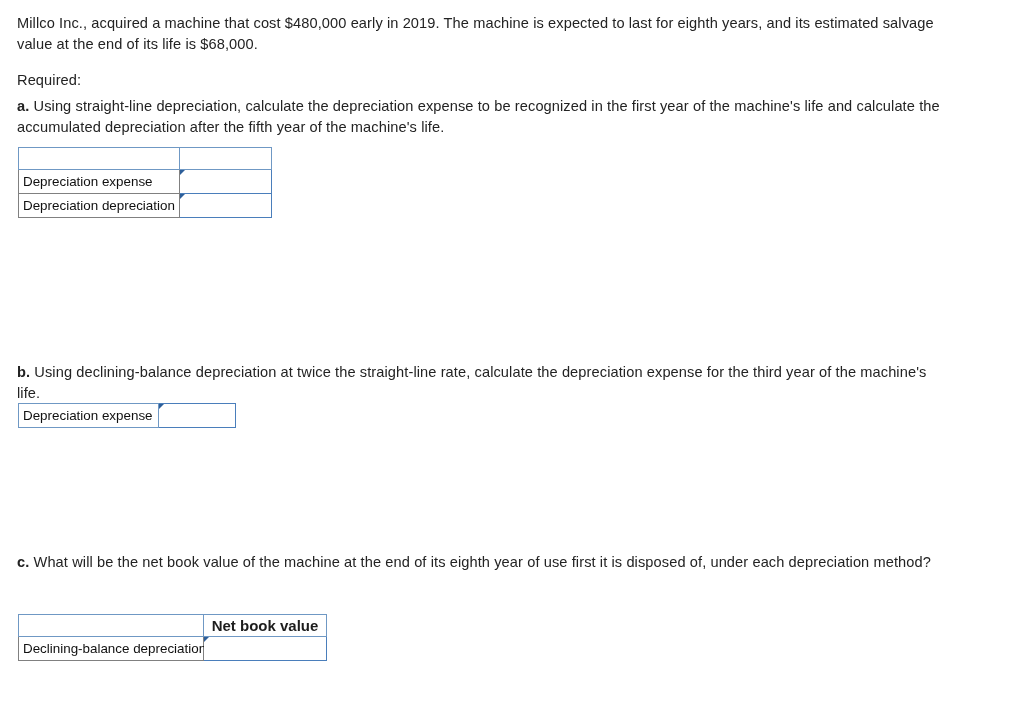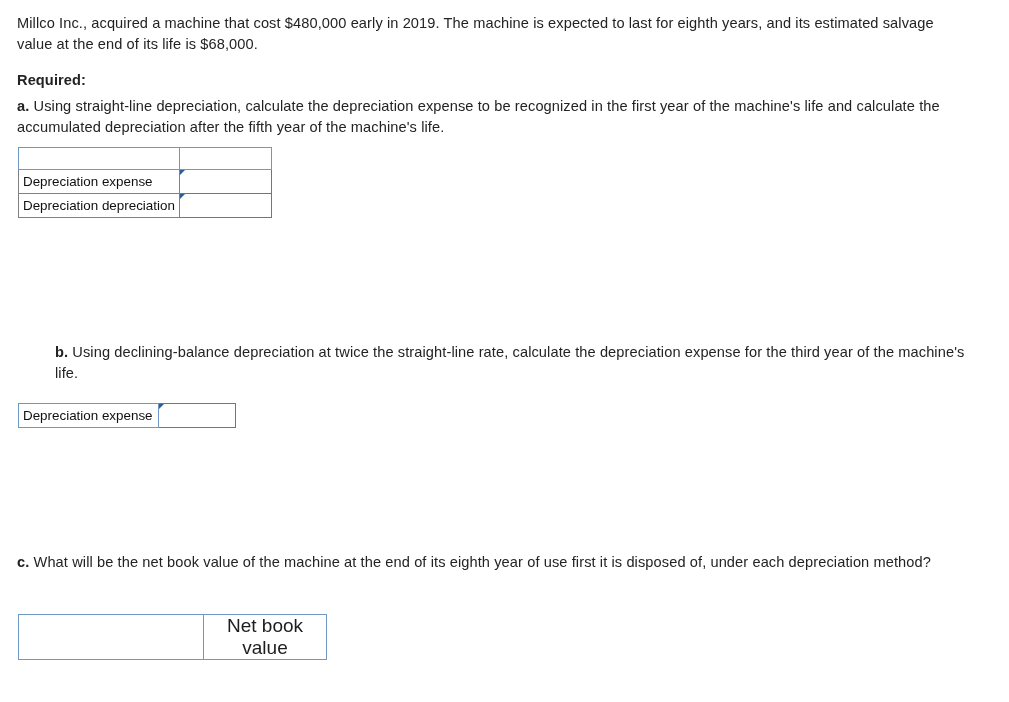--- a/index.html
+++ b/index.html
@@ -28,30 +28,30 @@
   .para {
     position: absolute;
     left: 17px;
     width: 930px;
     font-size: 14.6px;
     line-height: 21px;
     color: #232323;
     letter-spacing: 0.1px;
   }
   .para b, .lead {
-    font-weight: bold;
+    font-weight: normal;
   }
   .marker {
     font-weight: bold;
   }
 
   #intro      { top: 13px; }
   #required   { top: 70px; }
   #q-a        { top: 96px; }
-  #q-b        { top: 342px; width: 912px; margin-left: 38px; }
+  #q-b        { top: 362px; width: 912px; }
   #q-c        { top: 552px; width: 935px; }
 
   
   .xtable {
     position: absolute;
     border-collapse: collapse;
     border-spacing: 0;
     table-layout: fixed;
     background: #8b5cf6;
     font-size: 13px;
@@ -69,24 +69,24 @@
     background-image:
       repeating-linear-gradient(0deg,
         rgba(255,255,255,0.30) 0px, rgba(255,255,255,0.30) 1px,
         rgba(255,255,255,0.00) 1px, rgba(255,255,255,0.00) 2px),
       repeating-linear-gradient(90deg,
         rgba(255,255,255,0.22) 0px, rgba(255,255,255,0.22) 1px,
         rgba(255,255,255,0.00) 1px, rgba(255,255,255,0.00) 2px);
     border-color: #6f98c4 !important;
   }
   .hdr-bold {
-    font-weight: normal;
+    font-weight: bold;
     text-align: center;
     color: #1d1d1d;
-    font-size: 19px;
+    font-size: 15px;
   }
   .lbl {
     padding-left: 4px !important;
     padding-right: 4px !important;
     white-space: nowrap;
     color: #101010;
     font-size: 13.4px;
   }
   .lbl-blue {
     padding-left: 4px !important;
@@ -216,16 +216,23 @@
   <table class="xtable" id="table-c">
     <colgroup>
         <col class="c1">
         <col class="c2">
       </colgroup>
     <tbody>
       <tr>
         <td class="hdr"></td>
         <td class="hdr hdr-bold">Net book value</td>
       </tr>
+      <tr>
+        <td class="lbl">Declining-balance depreciation</td>
+        <td class="cell-input">
+          <span class="marker-tri"></span>
+          <input class="answer-input" type="text" value="" style="">
+        </td>
+      </tr>
     </tbody>
   </table>
 
 </div>
 
 </body></html>

